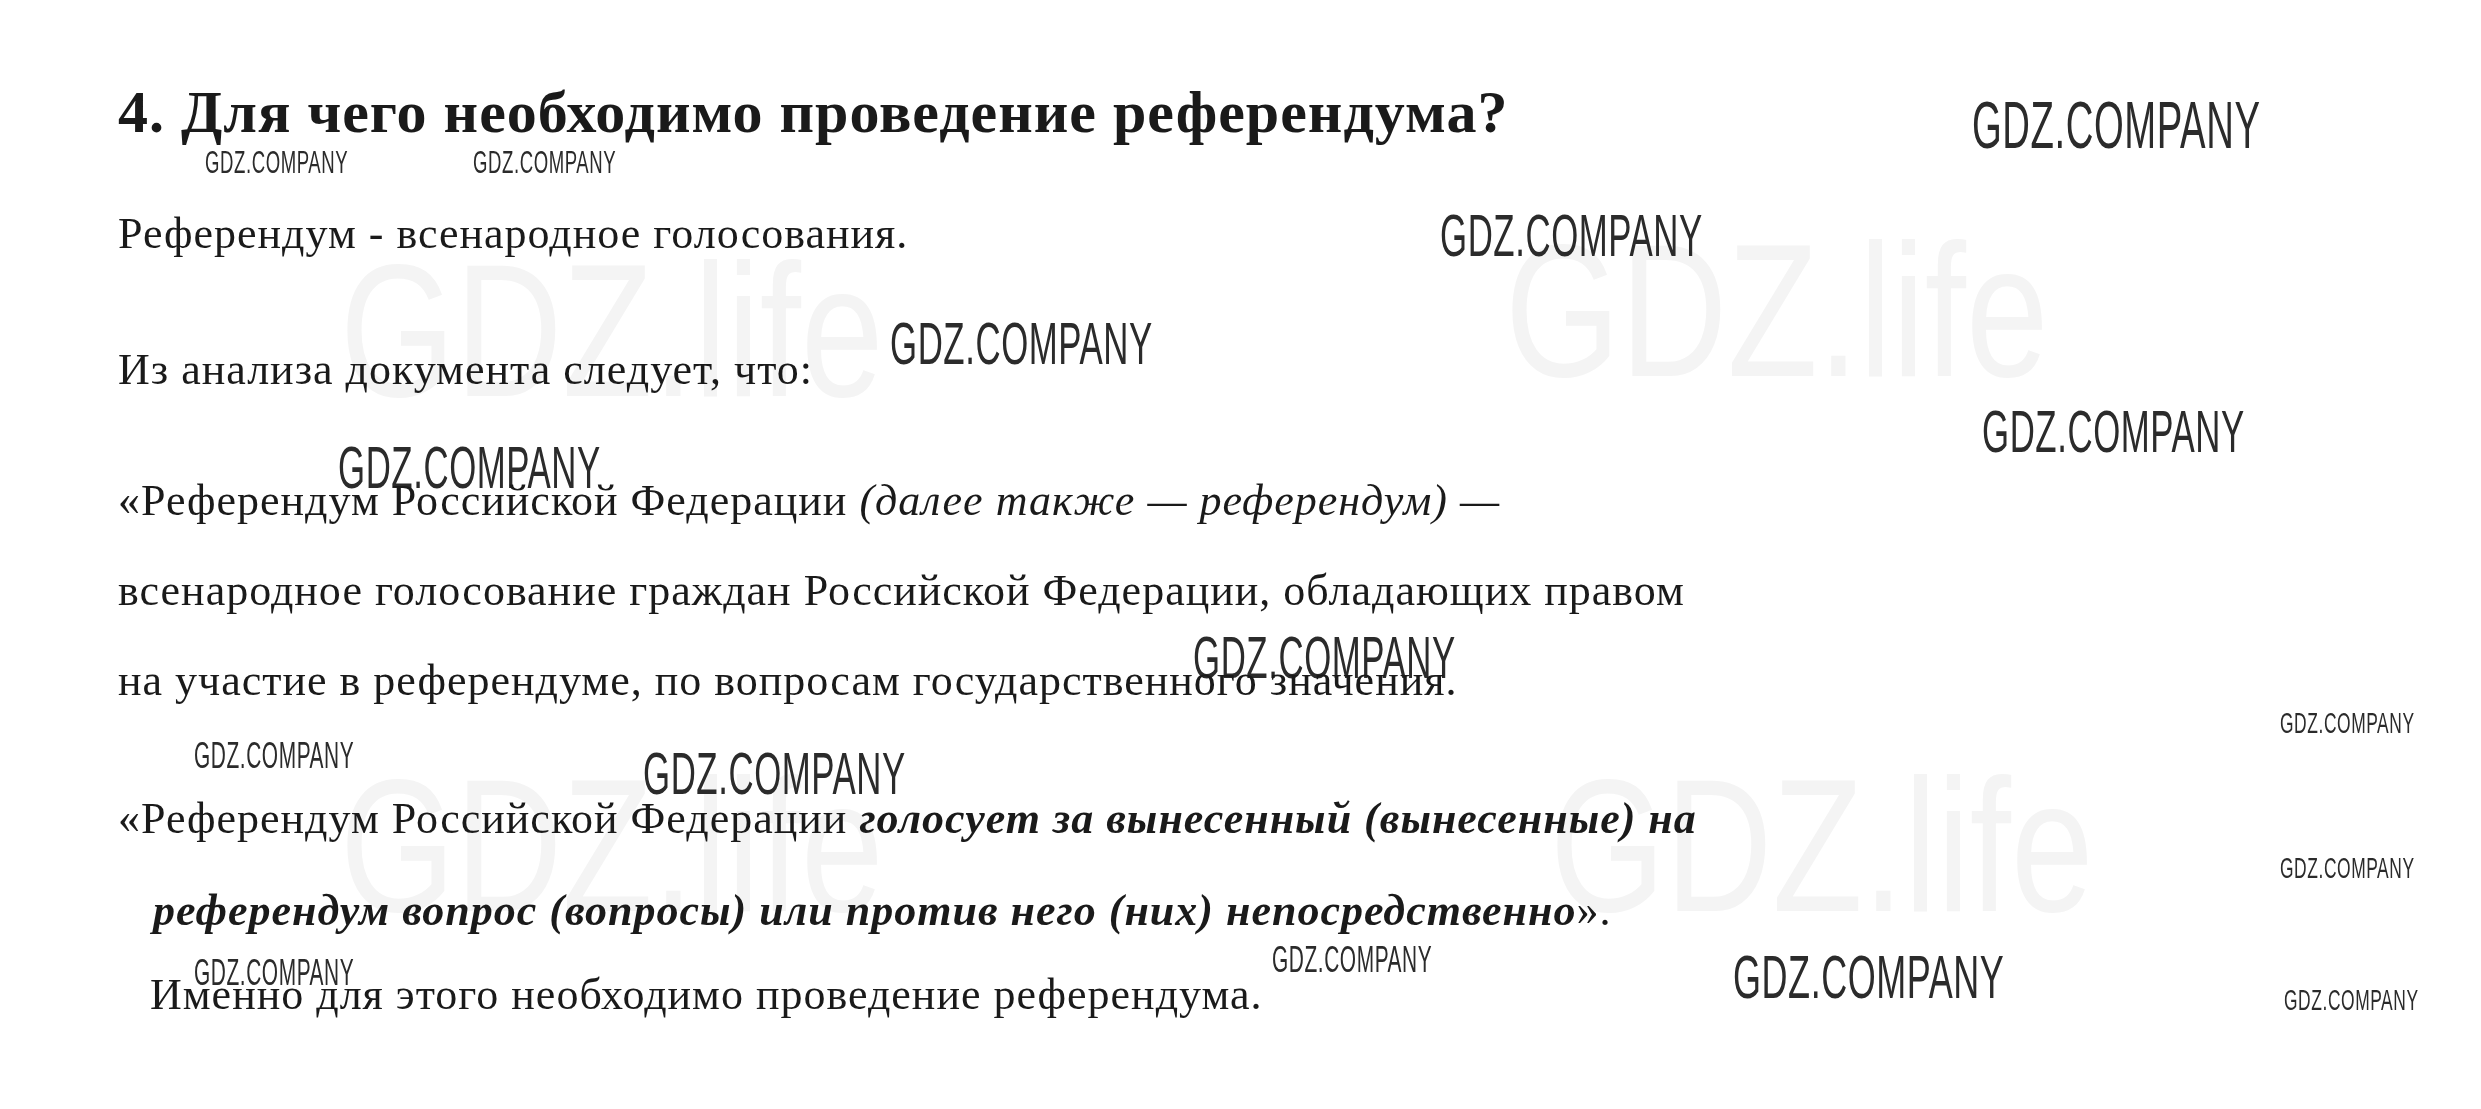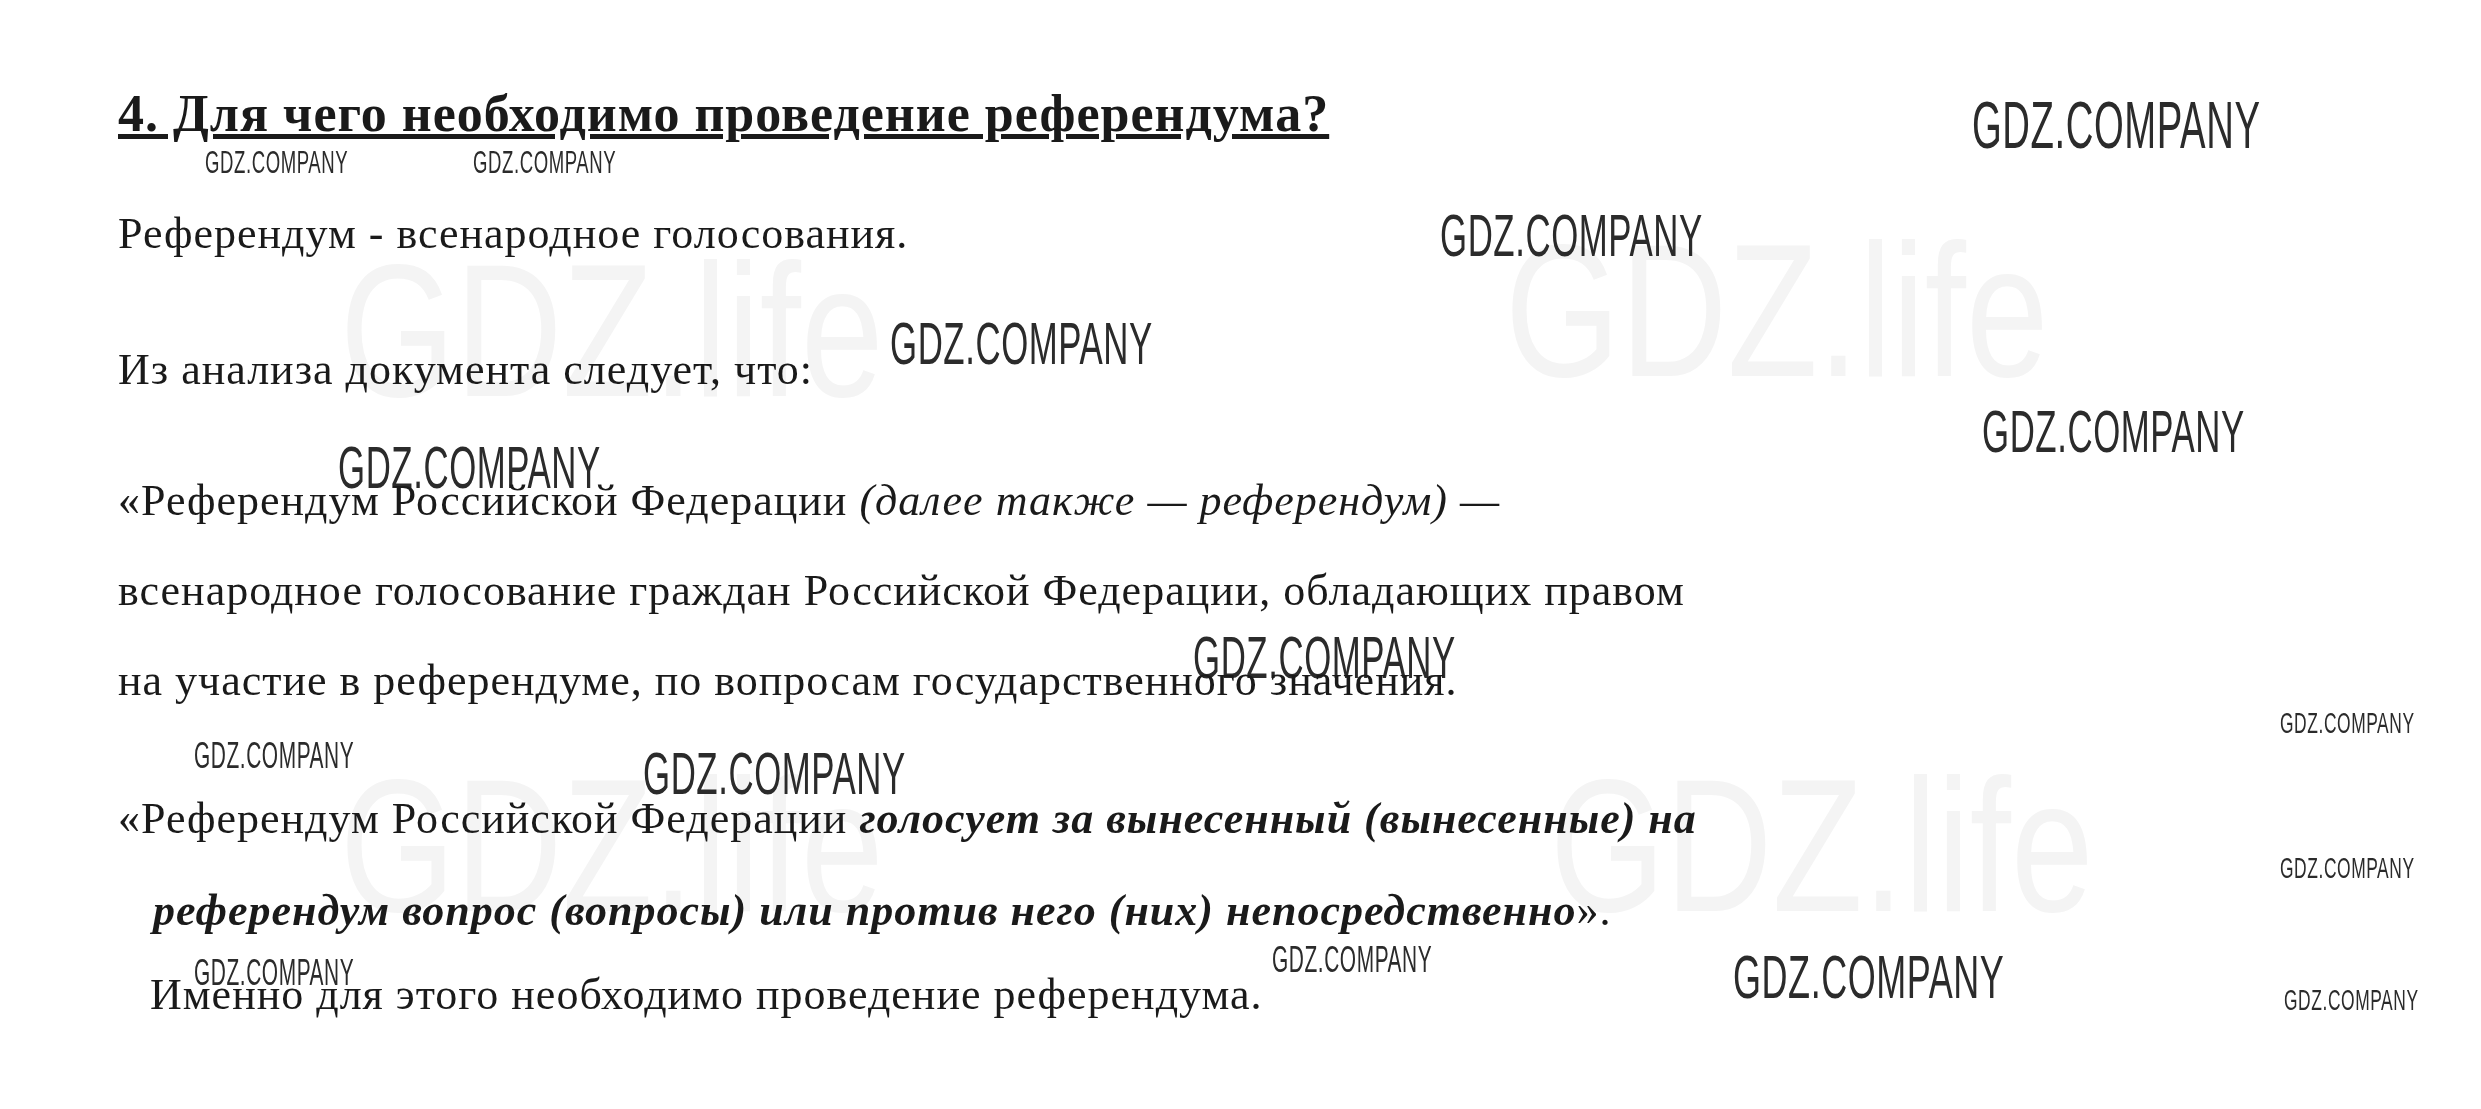--- a/index.html
+++ b/index.html
@@ -48,21 +48,21 @@
     color: #1a1a1a;
     font-size: 44px;
     line-height: 1;
     letter-spacing: 1px;
     white-space: nowrap;
   }
   .line .seg { display: inline; }
   .seg.bold        { font-weight: bold; }
   .seg.italic      { font-style: italic; }
   .seg.bold-italic { font-weight: bold; font-style: italic; }
-  .l-title { top: 88px;  font-size: 52px; font-weight: bold; text-decoration: underline; }
+  .l-title { top: 82px;  font-size: 60px; font-weight: bold; }
   .l-2 { top: 212px; }
   .l-3 { top: 348px; }
   .l-4 { top: 479px; }
   .l-5 { top: 569px; }
   .l-6 { top: 659px; }
   .l-7 { top: 797px; }
   .l-8 { top: 889px; margin-left: 35px; }
   .l-9 { top: 973px; margin-left: 32px; }
 </style>
 </head>

